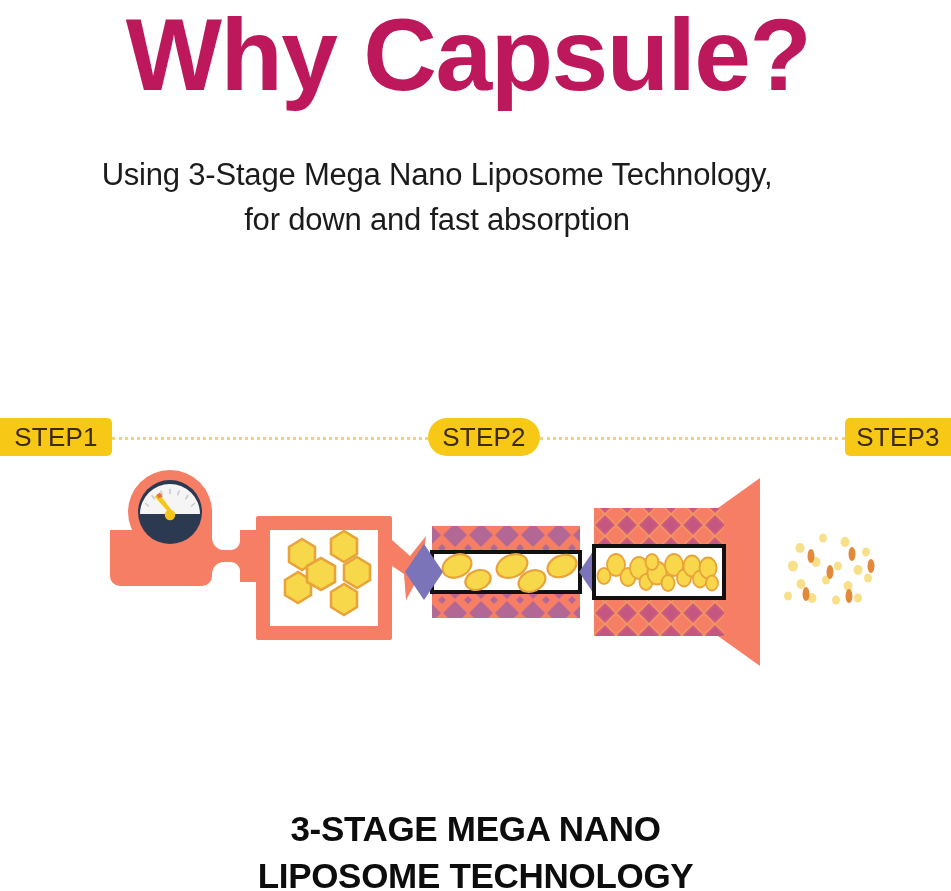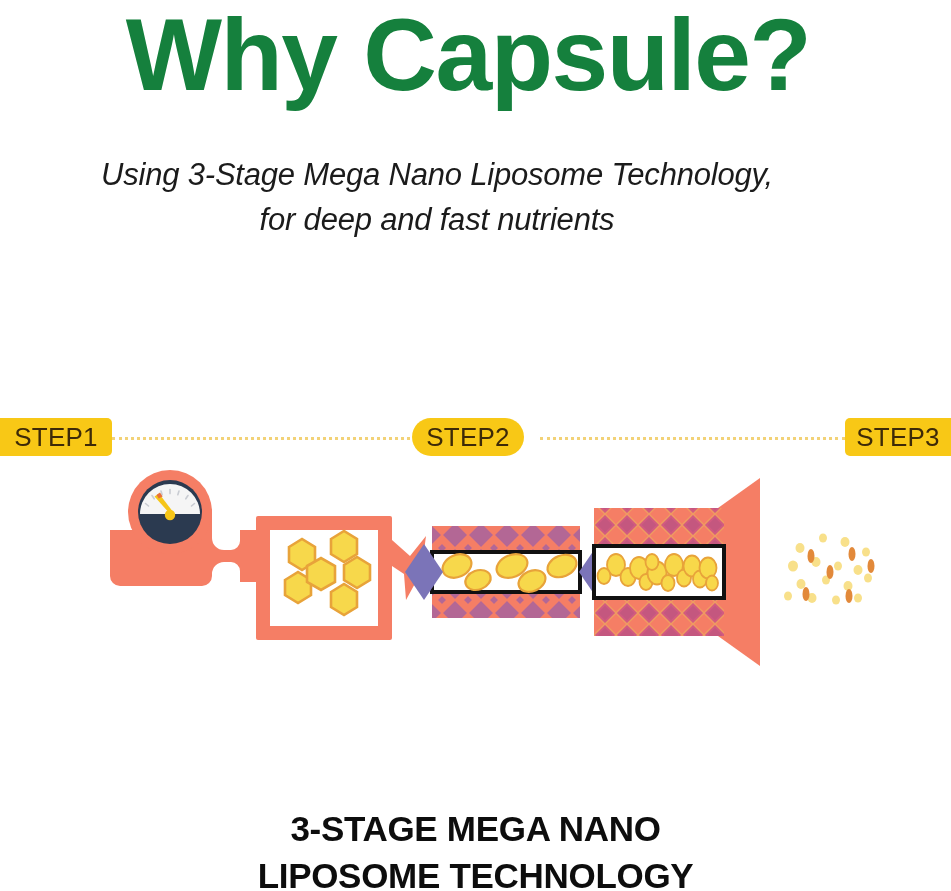--- a/index.html
+++ b/index.html
@@ -20,37 +20,36 @@
   #headline {
     position: absolute;
     top: 2px;
     left: 0;
     width: 936px;
     text-align: center;
     font-size: 102px;
     line-height: 106px;
     font-weight: 700;
     letter-spacing: -1.5px;
-    color: #15803d;
+    color: #be185d;
     font-family: "Liberation Sans", sans-serif;
   }
 
   
   #subtitle {
     position: absolute;
     top: 152px;
     left: 0;
     width: 874px;
     text-align: center;
     font-size: 31px;
     line-height: 45px;
     font-weight: 400;
     color: #1b1b1b;
     letter-spacing: -0.2px;
-    font-style: italic;
   }
   #subtitle .sline { display: block; white-space: nowrap; }
 
   
   #step-rail {
     position: absolute;
     top: 418px;
     left: 0;
     width: 789px;
     height: 40px;
@@ -72,21 +71,21 @@
     background: #f8c816;
     color: #3d2a08;
     font-size: 26px;
     font-weight: 400;
     text-align: center;
     letter-spacing: 0.2px;
     border-radius: 5px;
     box-sizing: border-box;
   }
   #step-badge-1 { left: -8px;  width: 120px; padding-left: 8px; }
-  #step-badge-2 { left: 412px; width: 112px; border-radius: 19px; }
+  #step-badge-2 { left: 428px; width: 112px; border-radius: 19px; }
   #step-badge-3 { left: 845px; width: 114px; padding-right: 8px; }
 
   
   #illustration {
     position: absolute;
     left: 0;
     top: 470px;
     width: 951px;
     height: 210px;
   }
@@ -107,21 +106,21 @@
   }
   #caption .cline { display: block; white-space: nowrap; }
 </style>
 </head>
 <body>
 
 <div id="headline">Why Capsule?</div>
 
 <div id="subtitle">
   <span class="sline">Using 3-Stage Mega Nano Liposome Technology,</span>
-  <span class="sline">for deep and fast nutrients</span>
+  <span class="sline">for down and fast absorption</span>
 </div>
 
 <div id="step-rail">
   <div class="step-line" id="step-line-1"></div>
   <div class="step-line" id="step-line-2"></div>
 
   <div class="step-badge" id="step-badge-1">STEP1</div>
   <div class="step-badge" id="step-badge-2">STEP2</div>
   <div class="step-badge" id="step-badge-3">STEP3</div>
 </div>

